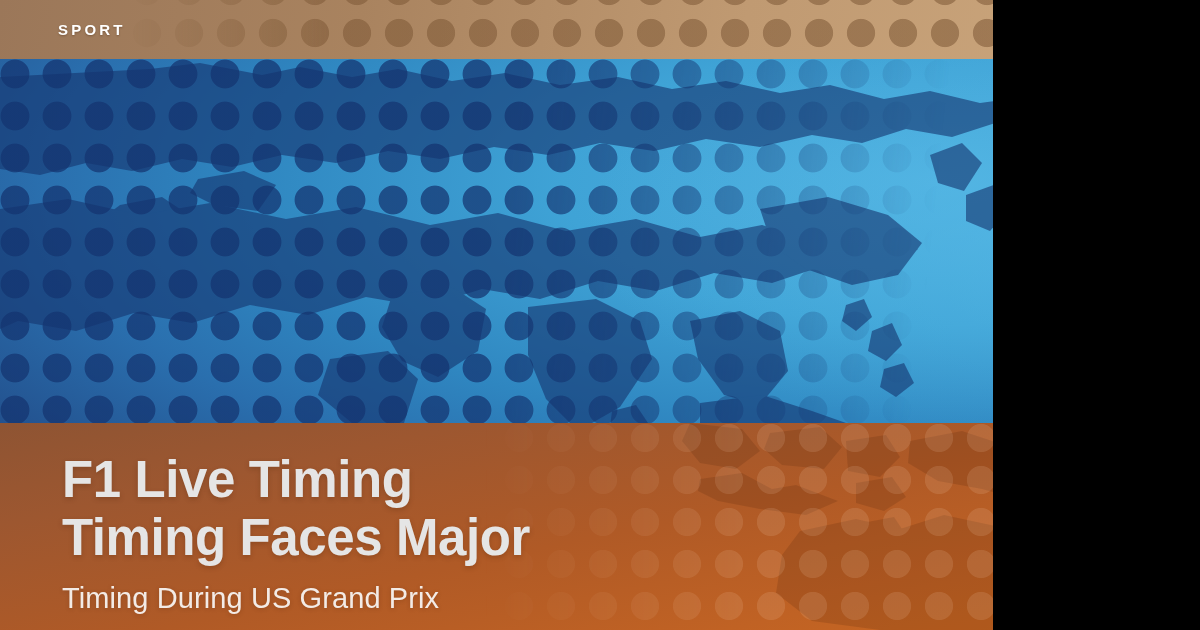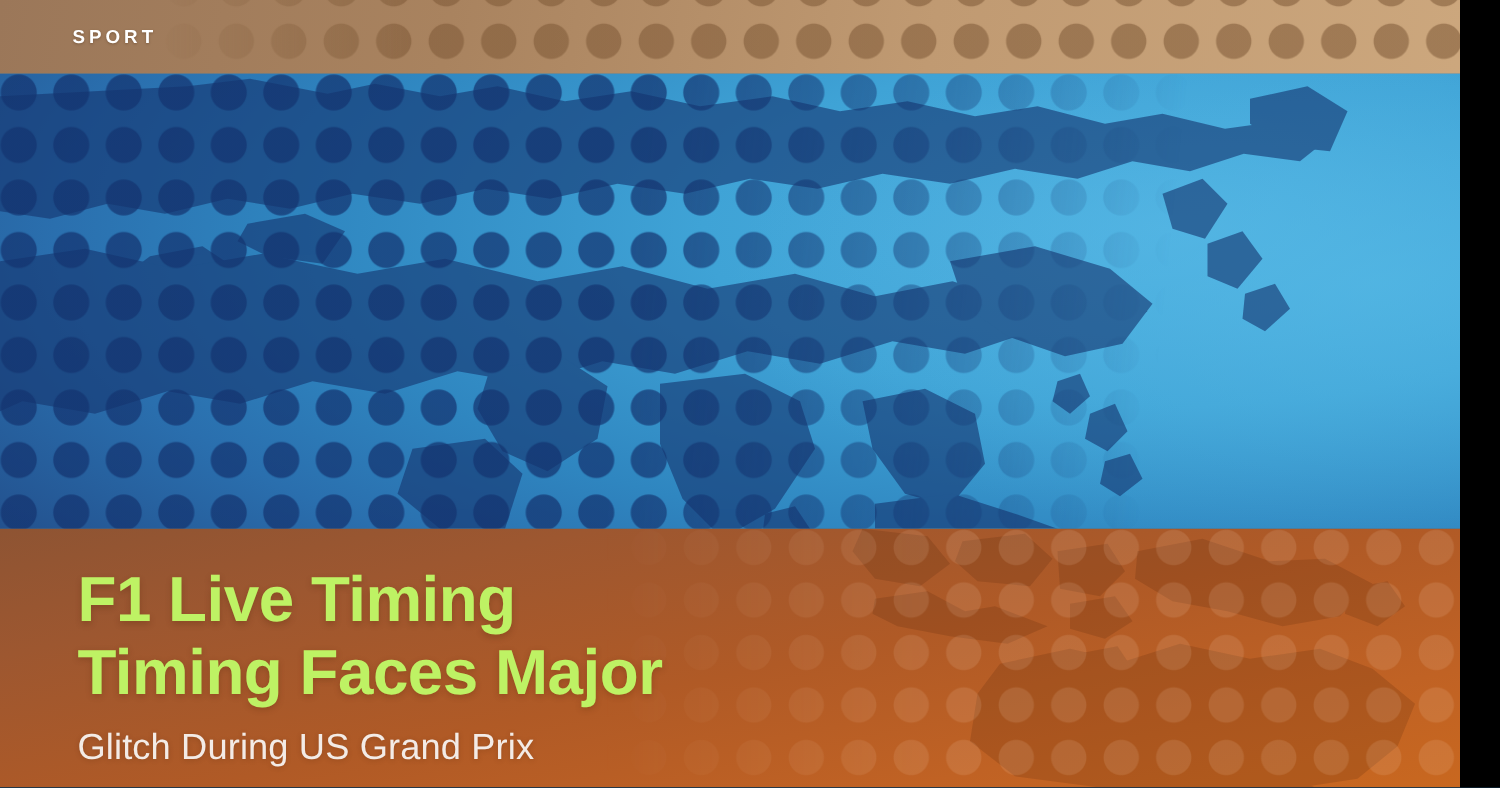--- a/index.html
+++ b/index.html
@@ -1,20 +1,20 @@
 <!DOCTYPE html>
 <html><head>
 <meta charset="utf-8">
 <style>
   html,body{margin:0;padding:0;background:#000;}
   *{box-sizing:border-box;}
 
   #card{
     position:relative;
-    width:1168px;height:630px;
+    width:993px;height:630px;
     overflow:hidden;
     font-family:"Liberation Sans", sans-serif;
     background:#2b77ae;
   }
 
   
   .band-top{
     position:absolute;left:0;top:0;width:1200px;height:59px;
     overflow:hidden;
     background:linear-gradient(100deg,#9b7759 0%,#a9835f 30%,#c09a72 62%,#cda87e 100%);
@@ -82,21 +82,21 @@
     background-image:radial-gradient(circle at 50% 50%, rgba(255,225,200,.13) 46%, rgba(255,225,200,0) 49%);
     background-size:42px 42px;
     -webkit-mask-image:linear-gradient(90deg, rgba(0,0,0,0) 0%, rgba(0,0,0,0) 40%, rgba(0,0,0,1) 62%, rgba(0,0,0,1) 100%);
             mask-image:linear-gradient(90deg, rgba(0,0,0,0) 0%, rgba(0,0,0,0) 40%, rgba(0,0,0,1) 62%, rgba(0,0,0,1) 100%);
   }
 
   .headline{
     position:absolute;left:62px;top:451px;
     width:760px;
     margin:0;
-    color:#bef264;
+    color:#e5e5e5;
     font-size:51px;
     font-weight:bold;
     line-height:58px;
     letter-spacing:-0.4px;
     text-shadow:0 2px 5px rgba(80,35,10,.28);
   }
   .headline .l2{display:block;}
   .subhead{
     position:absolute;left:62px;top:580px;
     color:#f3ebe6;
@@ -189,15 +189,15 @@
     </div>
 
     <div class="diamonds"></div>
   </div>
 
   <h1 class="headline">
     <span>F1 Live Timing</span>
     <span class="l2">Timing Faces Major</span>
   </h1>
 
-  <div class="subhead">Glitch During US Grand Prix</div>
+  <div class="subhead">Timing During US Grand Prix</div>
 
 </div>
 
 </body></html>

